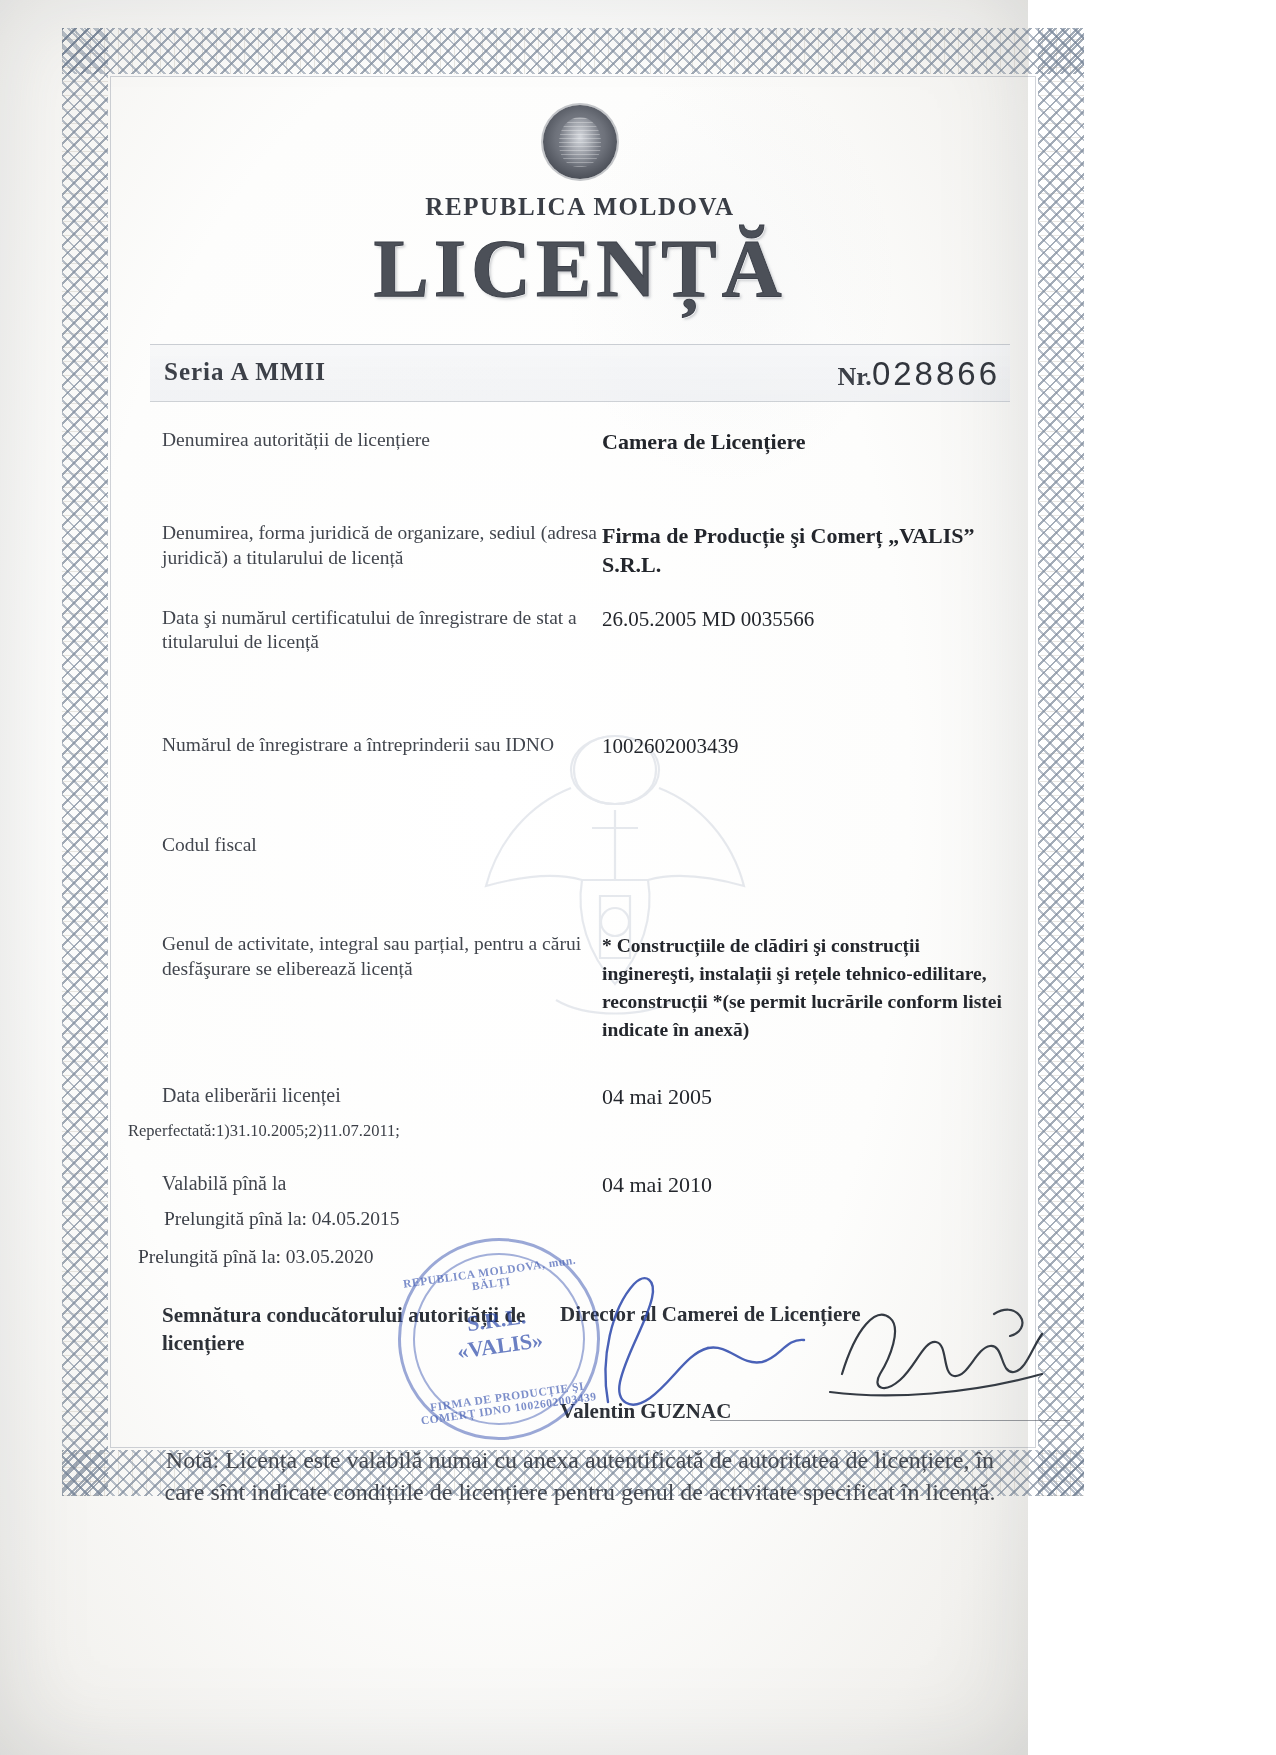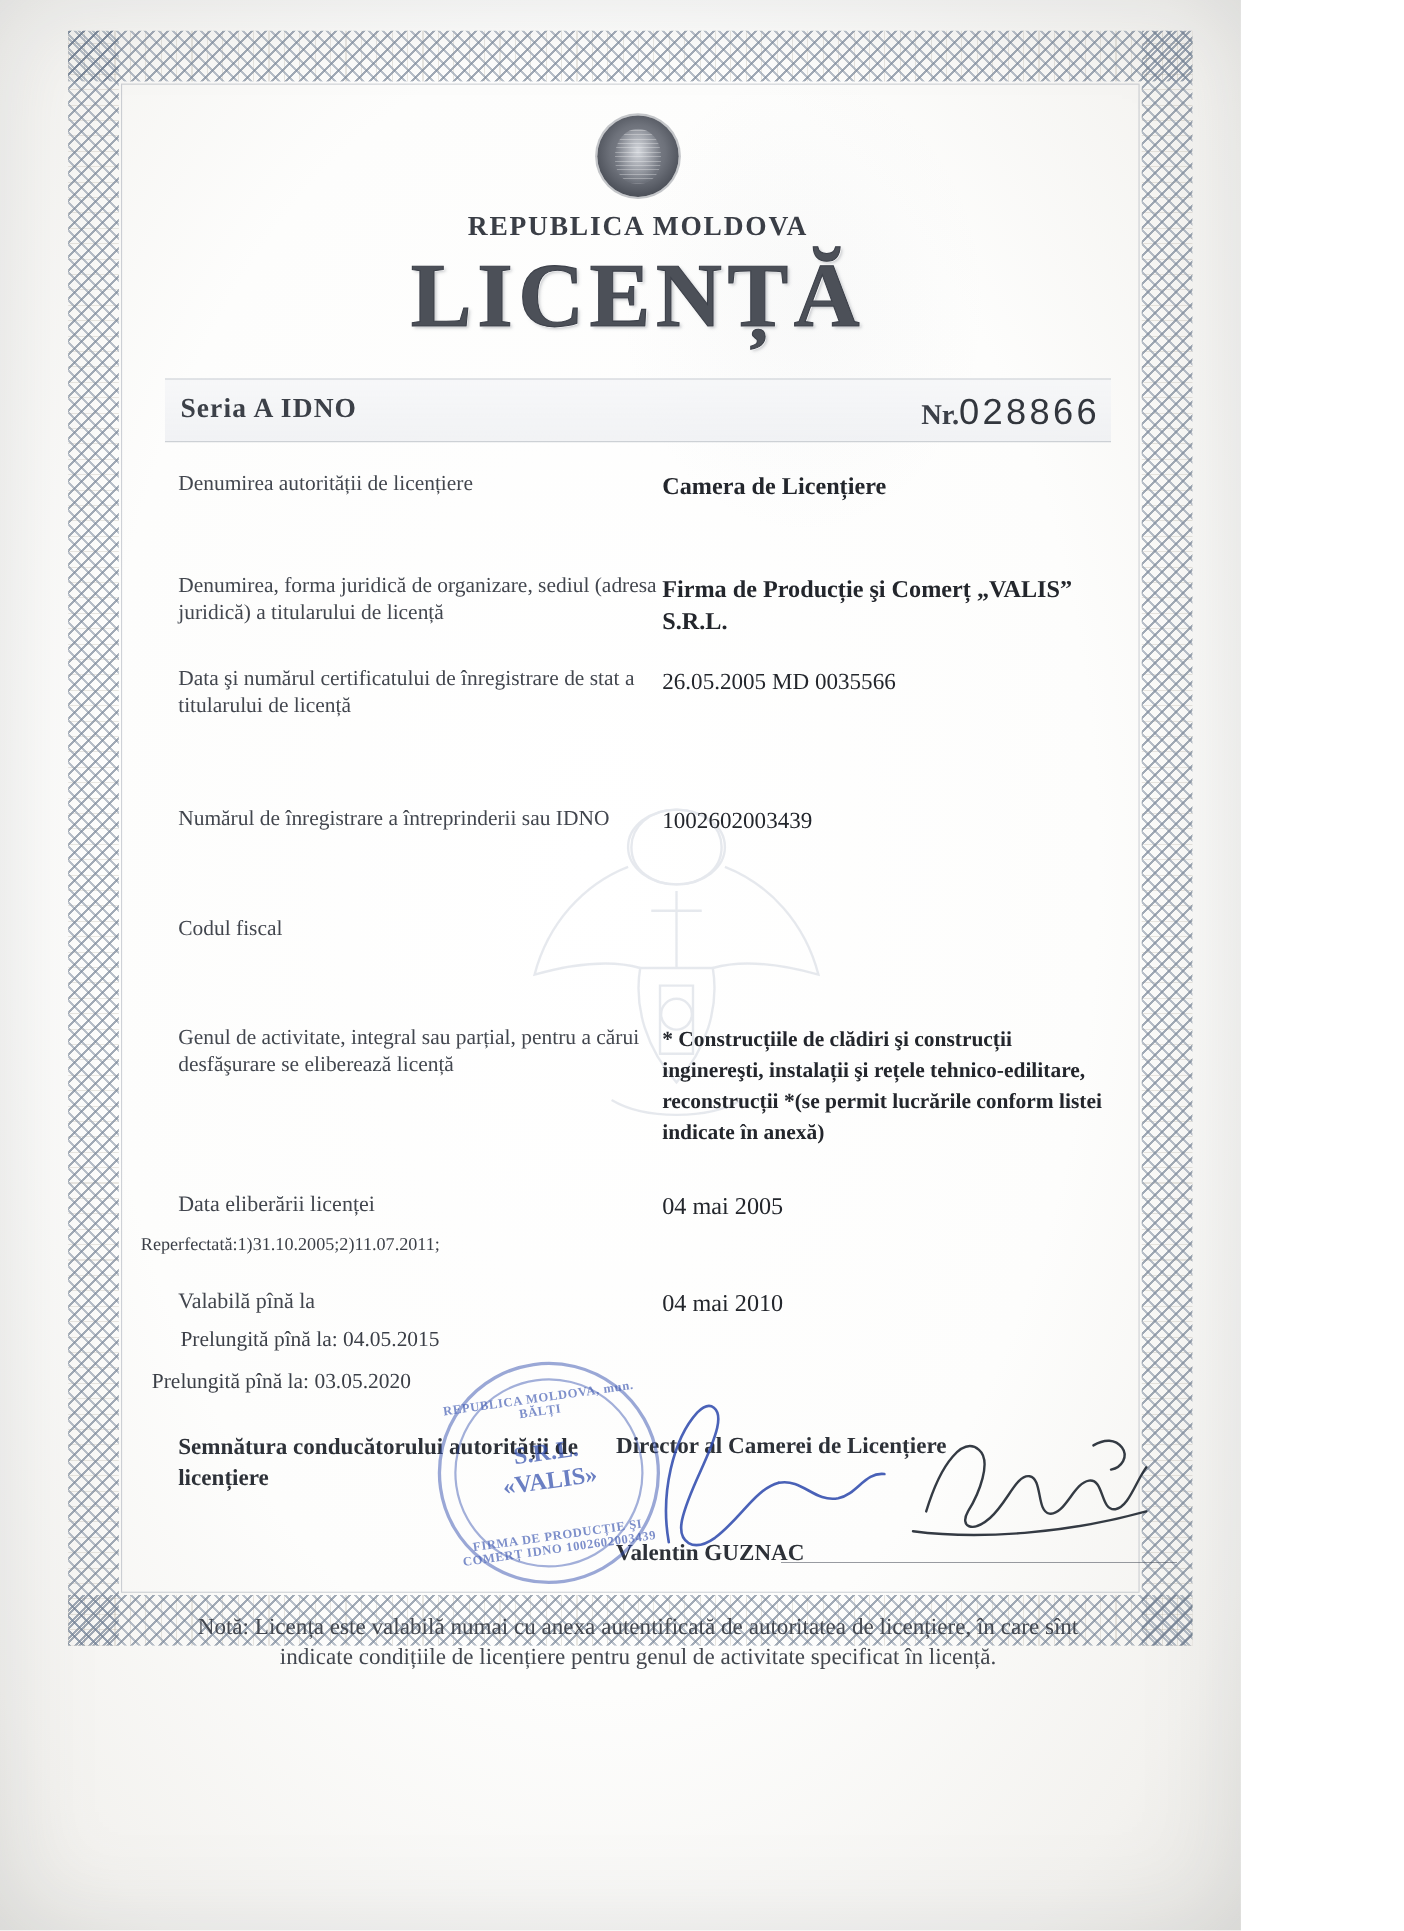--- a/index.html
+++ b/index.html
@@ -13,21 +13,21 @@
     font-family: "Liberation Serif", serif;
     color: #2b2f36;
     position: relative;
     overflow: hidden;
   }
 
   
   .scan {
     position: absolute;
     left: 0; top: 0;
-    width: 1128px; height: 1755px;
+    width: 1028px; height: 1755px;
     background:
       radial-gradient(ellipse at 48% 45%, #ffffff 0%, #fdfdfc 55%, #f3f2ef 85%, #e8e7e3 100%);
   }
   .scan-edge {
     position: absolute;
     left: 0; top: 0; right: 0; bottom: 0;
     box-shadow: inset 0 0 90px rgba(120,125,135,0.18);
     pointer-events: none;
   }
 
@@ -281,22 +281,22 @@
   }
 
   
   .ink {
     position: absolute;
     pointer-events: none;
   }
 
   
   .note {
-    margin-top: 40px;
-    font-size: 21px;
+    margin-top: 20px;
+    font-size: 24px;
     line-height: 1.35;
     color: #43474f;
     text-align: center;
     padding: 0 4px;
   }
 
   
   .stamp-round {
     position: absolute;
     width: 196px; height: 196px;
@@ -386,21 +386,21 @@
   <div class="content">
 
     <div class="emblem-wrap">
       <div class="emblem"></div>
     </div>
 
     <div class="country">REPUBLICA MOLDOVA</div>
     <div class="doc-title">LICENȚĂ</div>
 
     <div class="serial-row">
-      <div class="serial-left">Seria A  IDNO</div>
+      <div class="serial-left">Seria A  MMII</div>
       <div class="serial-right">
         <span class="serial-nr-label">Nr.</span>
         <span class="serial-nr-value">028866</span>
       </div>
     </div>
 
     <div class="fields">
 
       <div class="row r-authority">
         <div class="lbl">Denumirea autorității de licențiere</div>

